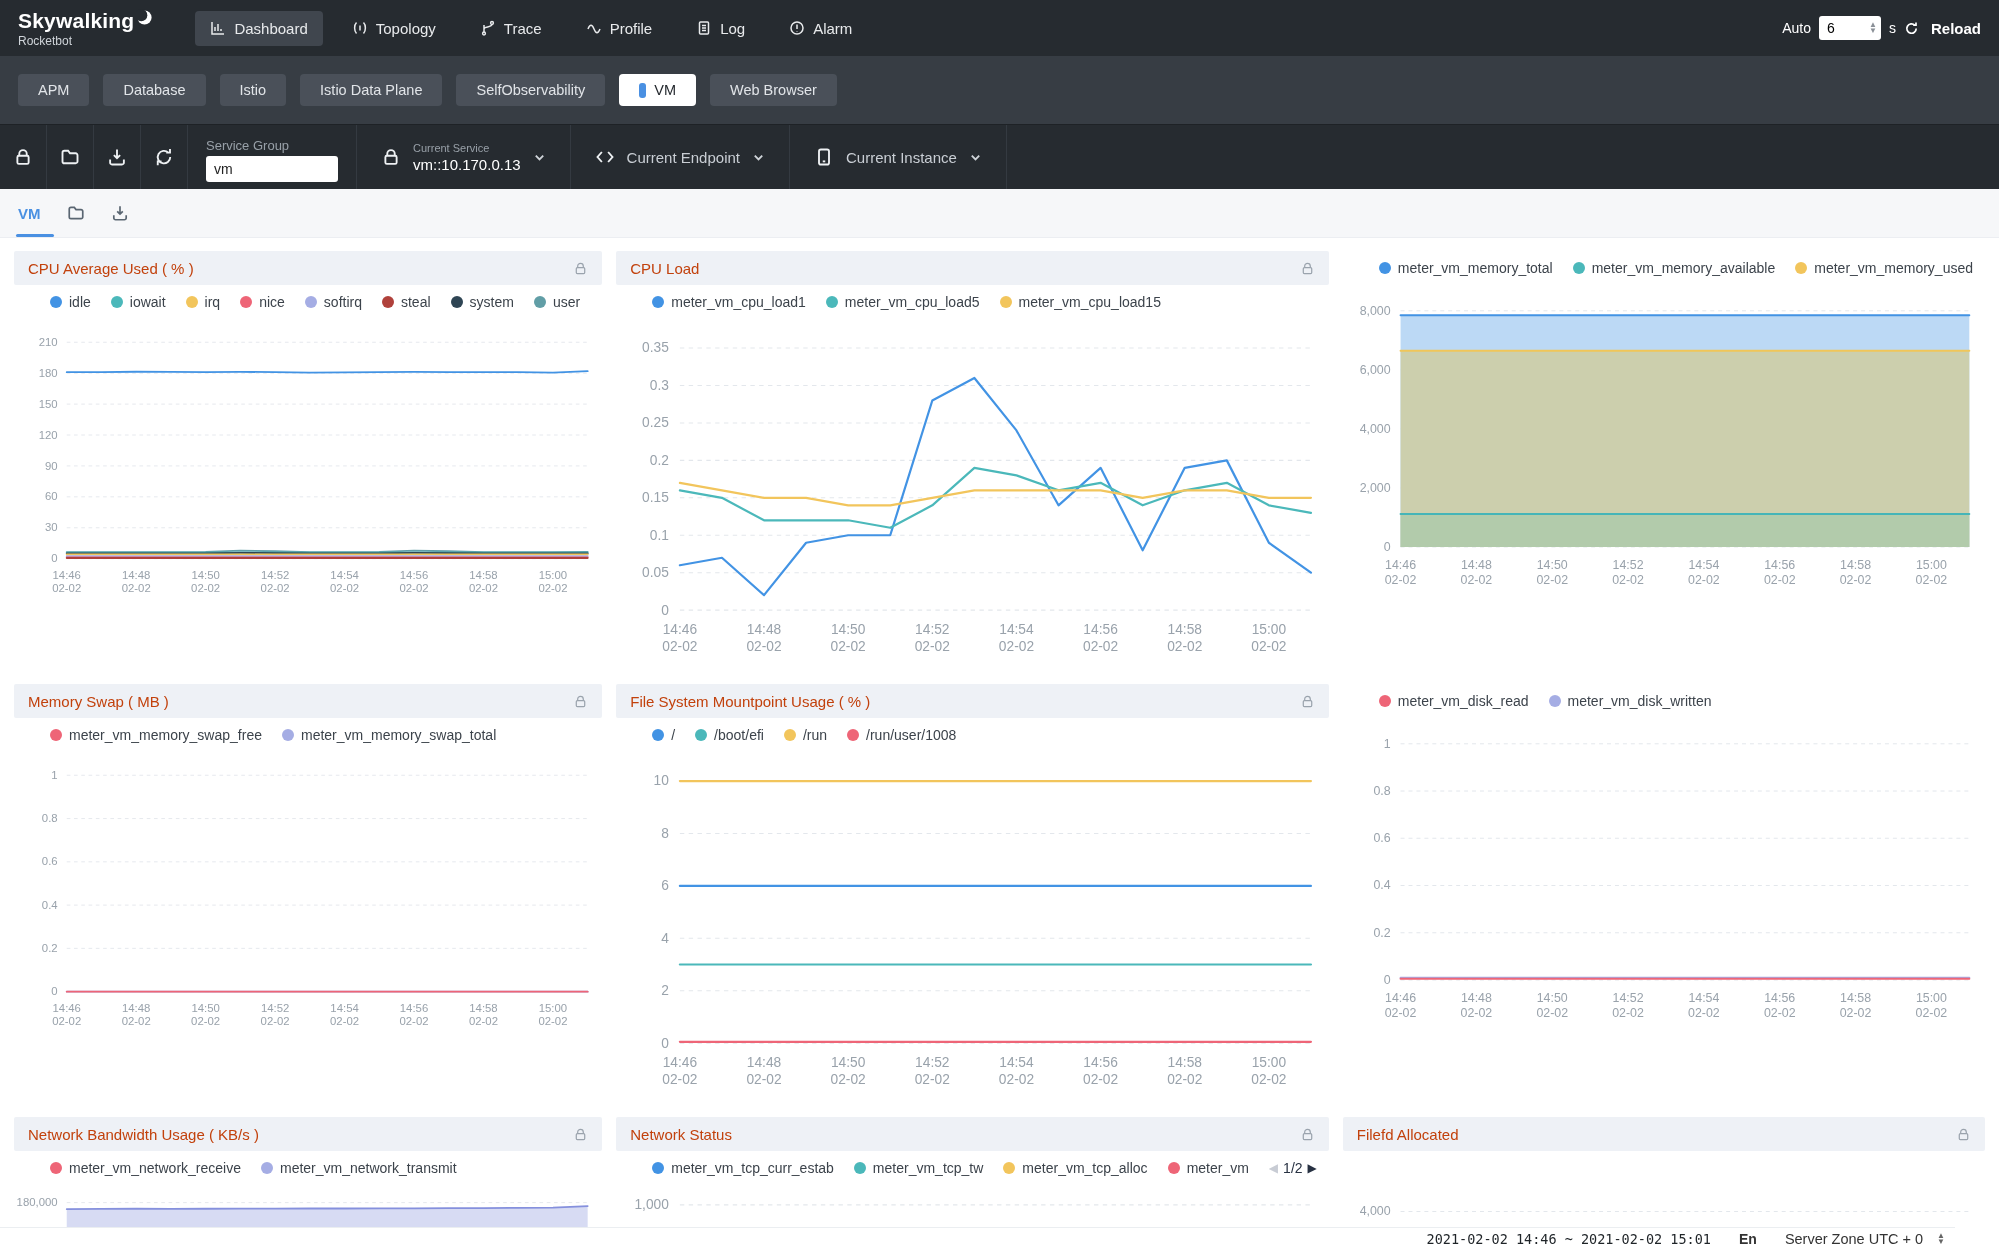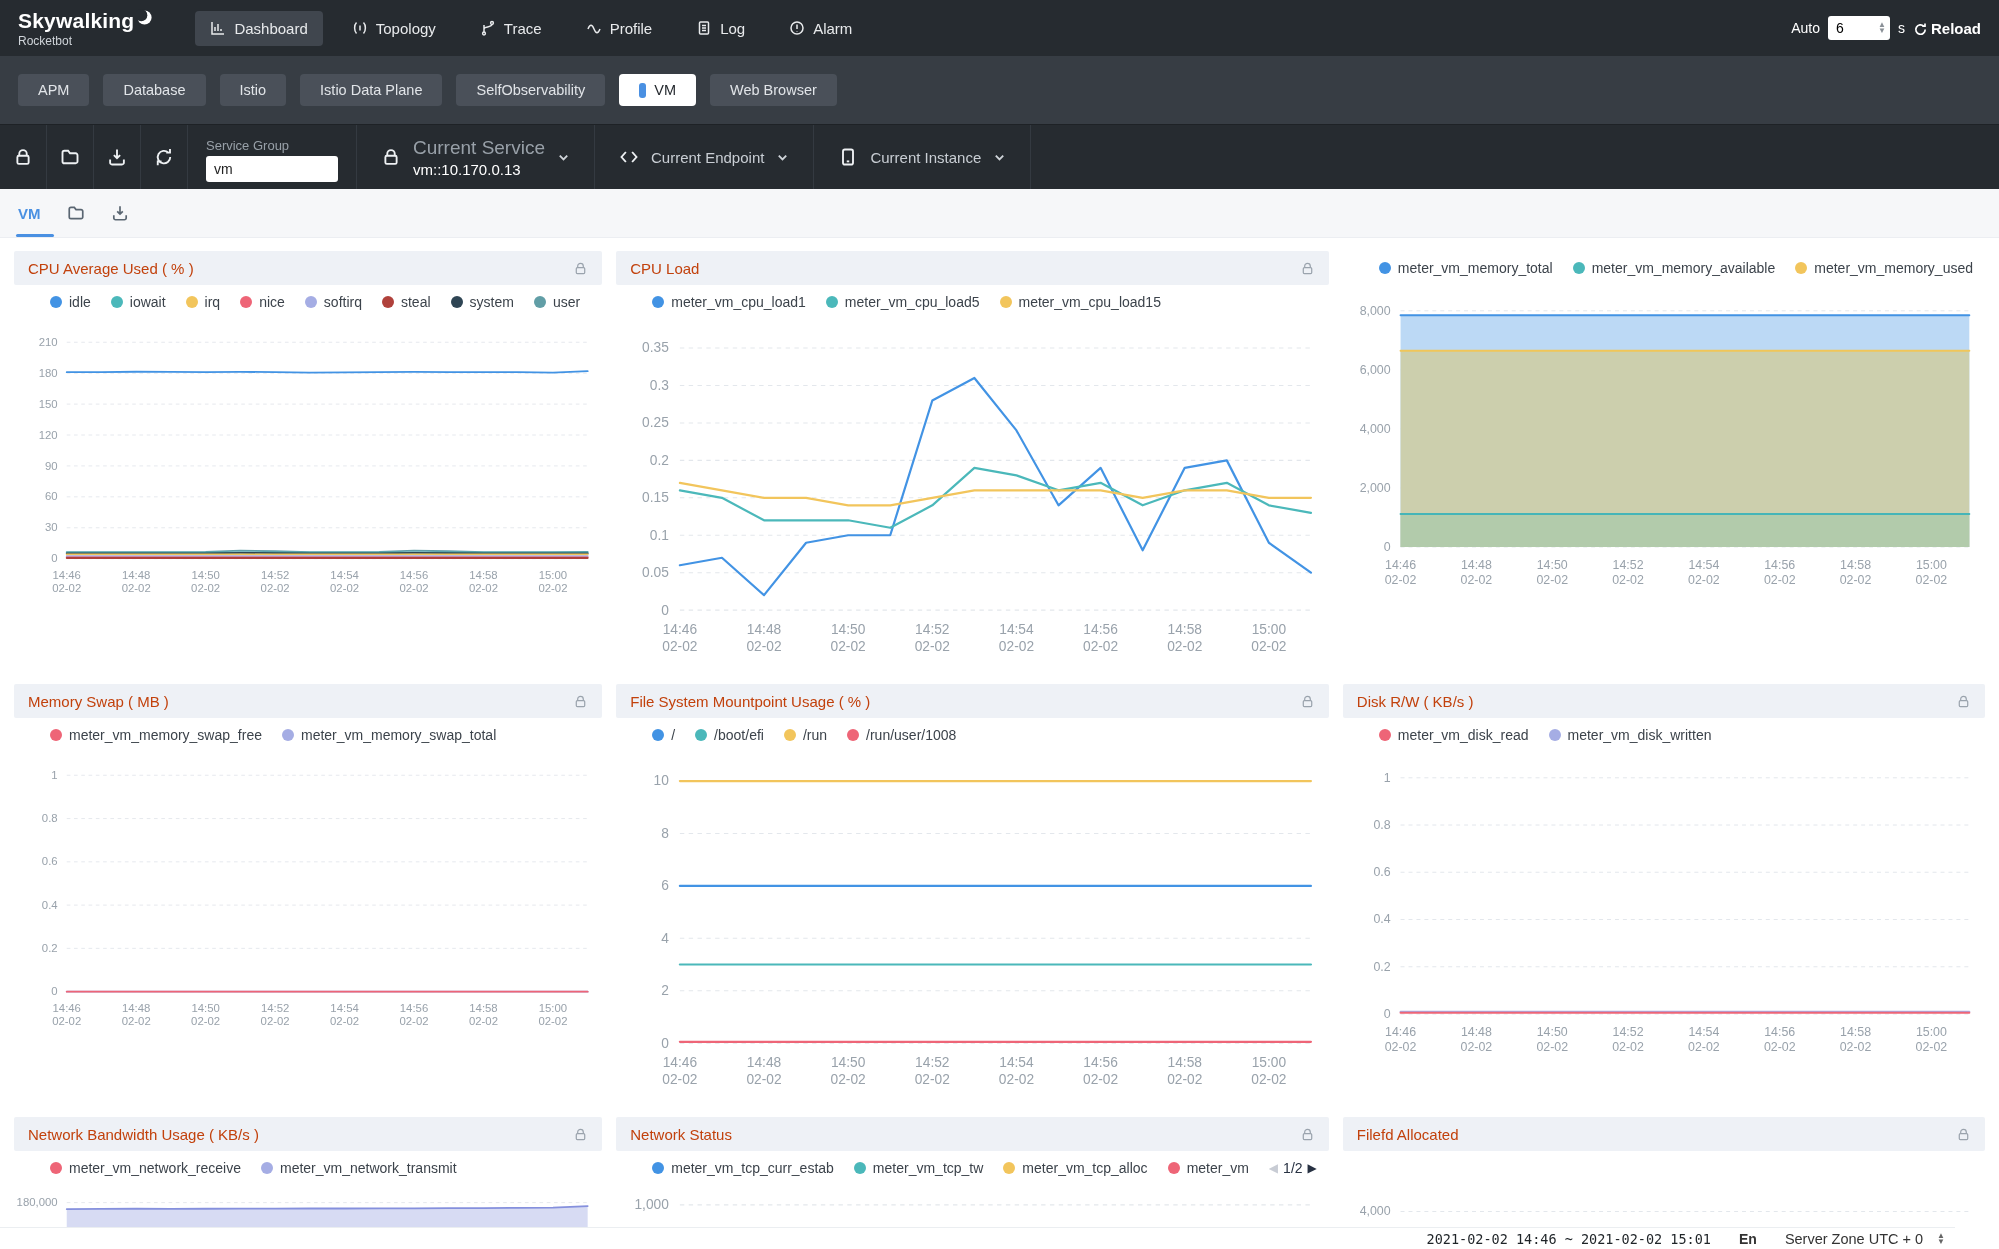--- a/index.html
+++ b/index.html
@@ -14,42 +14,42 @@
   .logo-sub { font-size:12px; color:#cfd4d9; margin-top:1px; }
   .nav-item { display:flex; align-items:center; gap:8px; color:#e8eaec; font-size:15px;
     padding:9px 15px; border-radius:4px; margin-right:14px; cursor:pointer; }
   .nav-item.active { background:#40464e; }
   .nav-item svg { width:16px; height:16px; stroke:#e8eaec; fill:none; stroke-width:1.5; }
   .nav-right { margin-left:auto; display:flex; align-items:center; gap:8px; color:#fff; font-size:14px; }
   .auto-input { width:62px; height:24px; background:#fff; border:none; border-radius:3px;
     display:flex; align-items:center; padding:0 4px 0 8px; }
   .auto-input input { width:36px; border:none; outline:none; font-size:14px; font-family:inherit; }
   .spin { display:flex; flex-direction:column; line-height:6px; font-size:8px; color:#8a9097; margin-left:auto; }
-  .reload { display:flex; align-items:flex-end; gap:3px; font-size:15px; font-weight:bold; cursor:pointer; }
+  .reload { display:flex; align-items:center; gap:12px; font-size:15px; font-weight:bold; cursor:pointer; }
   .reload svg { width:15px; height:15px; stroke:#fff; fill:none; stroke-width:1.8; }
 
   
   .wsrow { height:68px; background:#373d44; display:flex; align-items:center; padding:0 18px; gap:14px; }
   .ws-btn { background:#4a5059; color:#e1e4e8; font-size:14.5px; padding:8px 20px; border-radius:4px;
     display:flex; align-items:center; cursor:pointer; white-space:nowrap; }
   .ws-btn.active { background:#fff; color:#24292e; }
   .ws-pill { width:7px; height:15px; border-radius:3px; background:#4a90e2; margin-right:8px; }
 
   
   .toolbar { height:65px; background:#262b30; border-top:1px solid #1e2226; display:flex; align-items:center; }
   .tb-icon { width:46px; display:flex; justify-content:center; cursor:pointer; }
   .tb-icon svg { width:20px; height:20px; stroke:#eef1f3; fill:none; stroke-width:1.5; }
   .tb-div { width:1px; height:100%; background:#343a41; }
   .sg-block { padding:6px 18px 0 18px; }
   .sg-label { font-size:13px; color:#98a0a8; margin-bottom:3px; }
   .sg-input { width:132px; height:26px; border-radius:3px; border:none; outline:none;
     padding:0 8px; font-size:14px; font-family:inherit; color:#222; }
   .sel-block { display:flex; align-items:center; gap:12px; padding:0 24px; cursor:pointer; }
   .sel-block svg.lead { width:20px; height:20px; stroke:#eef1f3; fill:none; stroke-width:1.5; }
-  .sel-texts .t1 { font-size:19px; color:#98a0a8; }
+  .sel-texts .t1 { font-size:11px; color:#98a0a8; }
   .sel-texts .t2 { font-size:15px; color:#fff; margin-top:2px; }
   .sel-single { font-size:15px; color:#c9ced4; }
   .chev { width:13px; height:13px; stroke:#cfd4d9; fill:none; stroke-width:2; }
 
   
   .tabrow { height:49px; background:#f6f7f9; border-bottom:1px solid #eceef2;
     display:flex; align-items:center; padding:0 18px; gap:26px; position:relative; }
   .page-tab { color:#4a90e2; font-size:15px; font-weight:bold; height:100%; display:flex;
     align-items:center; position:relative; cursor:pointer; }
   .page-tab .underline { position:absolute; bottom:0; left:-2px; width:38px; height:3px;
@@ -577,27 +577,20 @@
         <text x="592.8" y="290" text-anchor="middle" class="tick">15:00</text>
         <text x="592.8" y="305" text-anchor="middle" class="tick">02-02</text>
         <polyline points="58,30 96.2,30 134.4,30 172.6,30 210.8,30 249,30 287.2,30 325.4,30 363.6,30 401.8,30 440,30 478.2,30 516.4,30 554.6,30 592.8,30 631,30" fill="none" stroke="#f2c55c" stroke-width="2" stroke-linejoin="round" stroke-linecap="round"></polyline>
         <polyline points="58,125.2 96.2,125.2 134.4,125.2 172.6,125.2 210.8,125.2 249,125.2 287.2,125.2 325.4,125.2 363.6,125.2 401.8,125.2 440,125.2 478.2,125.2 516.4,125.2 554.6,125.2 592.8,125.2 631,125.2" fill="none" stroke="#4293e4" stroke-width="2" stroke-linejoin="round" stroke-linecap="round"></polyline>
         <polyline points="58,196.6 96.2,196.6 134.4,196.6 172.6,196.6 210.8,196.6 249,196.6 287.2,196.6 325.4,196.6 363.6,196.6 401.8,196.6 440,196.6 478.2,196.6 516.4,196.6 554.6,196.6 592.8,196.6 631,196.6" fill="none" stroke="#4bb8ba" stroke-width="2" stroke-linejoin="round" stroke-linecap="round"></polyline>
         <polyline points="58,266.81 96.2,266.81 134.4,266.81 172.6,266.81 210.8,266.81 249,266.81 287.2,266.81 325.4,266.81 363.6,266.81 401.8,266.81 440,266.81 478.2,266.81 516.4,266.81 554.6,266.81 592.8,266.81 631,266.81" fill="none" stroke="#ee6577" stroke-width="2" stroke-linejoin="round" stroke-linecap="round"></polyline>
       </svg>
   </div>
 
   <div class="panel">
-    <div class="panel-head">
-      <span class="panel-title">Disk R/W ( KB/s )</span>
-      <svg class="lock" viewBox="0 0 16 16">
-          <path d="M5 7V5.5a3 3 0 0 1 6 0V7"></path>
-          <rect x="3.5" y="7" width="9" height="6.5" rx="1.2"></rect>
-        </svg>
-    </div>
     <div class="legend">
         <span class="legend-item">
           <span class="dot" style="background: rgb(238, 101, 119);"></span>
           <span>meter_vm_disk_read</span>
         </span>
         <span class="legend-item">
           <span class="dot" style="background: rgb(165, 173, 228);"></span>
           <span>meter_vm_disk_written</span>
         </span>
       </div>

